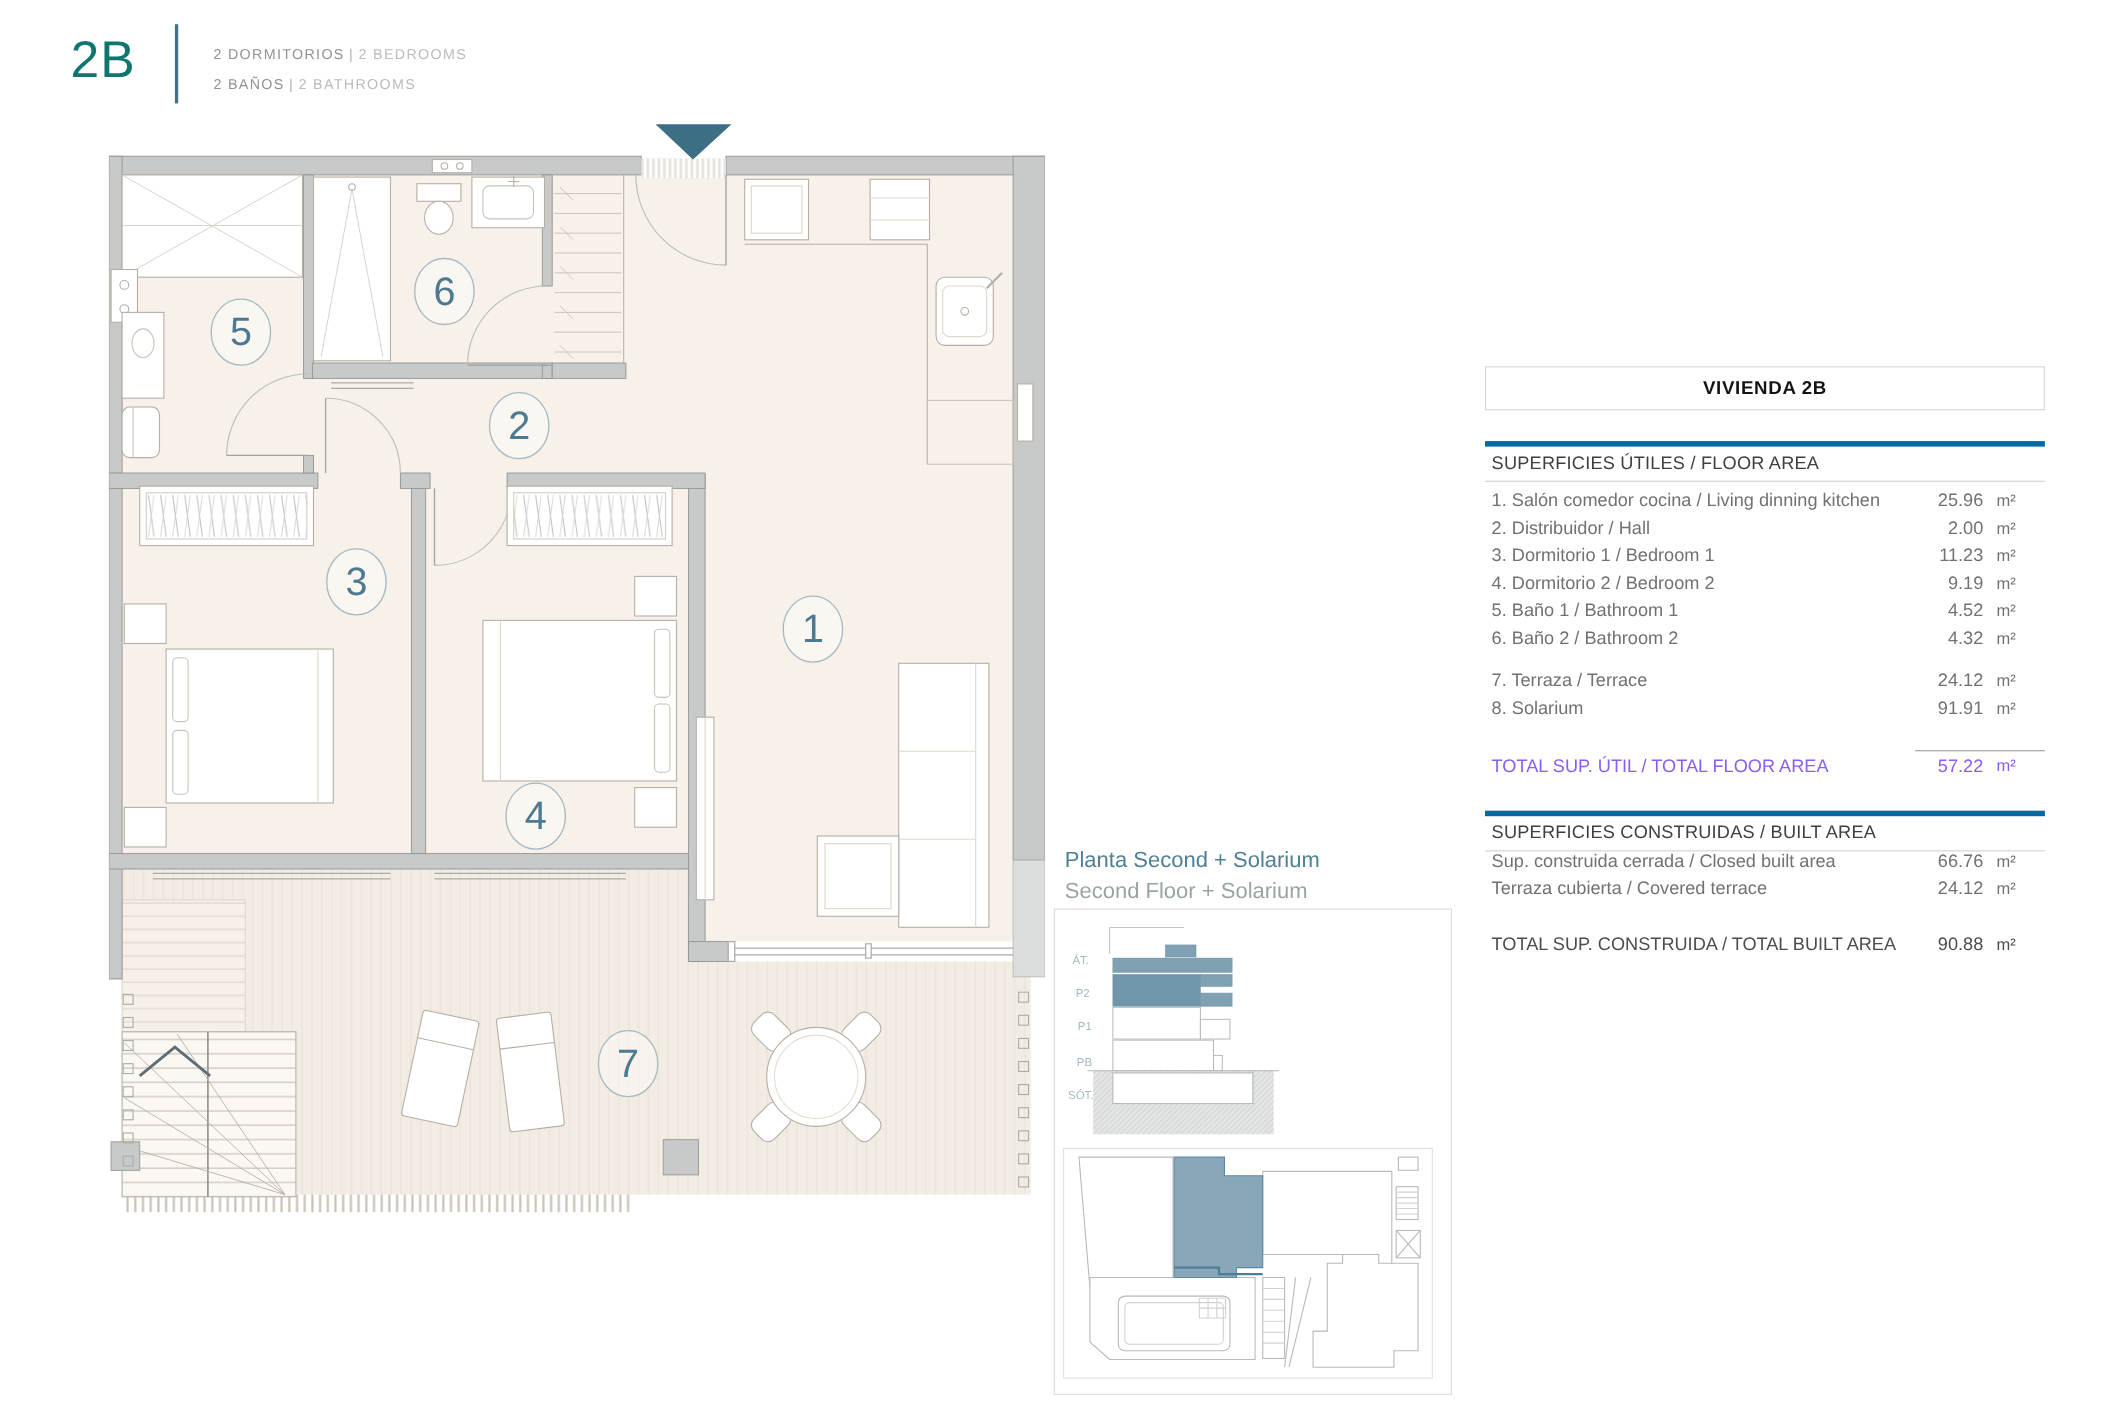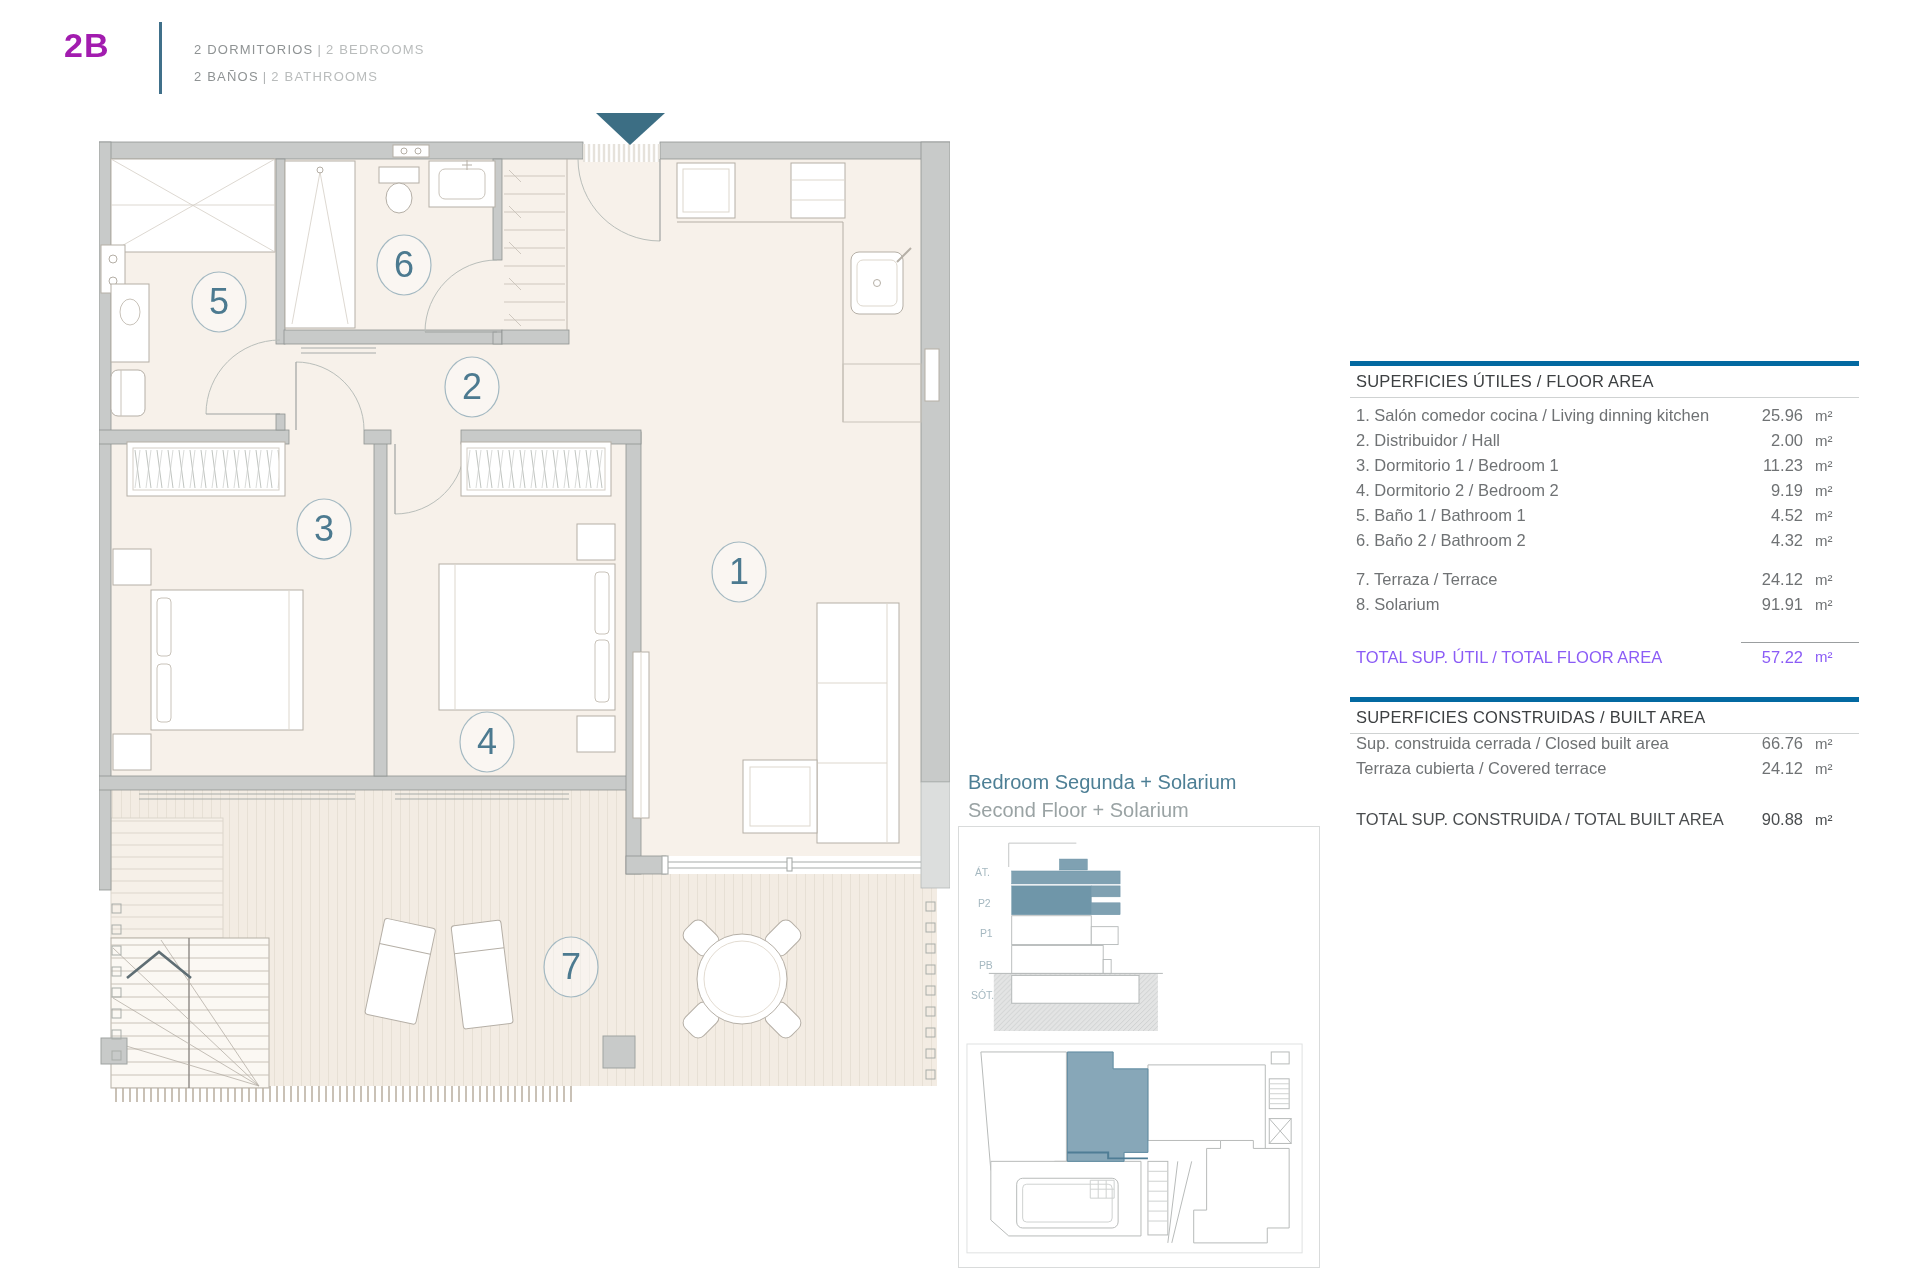--- a/index.html
+++ b/index.html
@@ -1,20 +1,20 @@
 <!DOCTYPE html>
 <html><head>
 <meta charset="utf-8">
 <style>
   html,body{margin:0;padding:0;background:#ffffff;}
   #page{position:relative;width:1920px;height:1280px;background:#ffffff;overflow:hidden;
         font-family:"Liberation Sans", sans-serif;}
   
-  #hdr-unit{position:absolute;left:64px;top:26px;font-size:34px;font-weight:bold;
-            color:#a21caf;letter-spacing:1px;}
+  #hdr-unit{position:absolute;left:64px;top:26px;font-size:47px;font-weight:normal;
+            color:#0f766e;letter-spacing:1px;}
   #hdr-divider{position:absolute;left:159px;top:22px;width:3px;height:72px;background:#40708a;}
   #hdr-sub{position:absolute;left:194px;top:36px;font-size:13px;letter-spacing:1.2px;line-height:27px;}
   .sub-strong{color:#8f9394;}
   .sub-sep{color:#b0b3b4;padding:0 4px;}
   .sub-light{color:#b9bcbc;}
   
   #plan{position:absolute;left:99px;top:112px;}
   
   #keyplan-title{position:absolute;left:968px;top:768px;font-size:20px;line-height:28px;}
   #keyplan-title .t-es{color:#4d7f95;}
@@ -324,21 +324,21 @@
         <text x="305" y="165">6</text>
       </g>
       <g>
         <ellipse cx="472" cy="855" rx="27" ry="30" fill="rgba(255,255,255,.4)" stroke="#a4b9c2" stroke-width="1.2"></ellipse>
         <text x="472" y="867">7</text>
       </g>
     </g>
   </svg>
 
   <div id="keyplan-title">
-    <div class="t-es">Bedroom Segunda + Solarium</div>
+    <div class="t-es">Planta Second + Solarium</div>
     <div class="t-en">Second Floor + Solarium</div>
   </div>
 
   <div id="keybox">
     <svg width="358" height="438" viewBox="0 0 360 440">
       <defs>
         <pattern id="pat-hatch" patternUnits="userSpaceOnUse" width="5" height="5">
           <line x1="0" y1="5" x2="5" y2="0" stroke="#c9cbcb" stroke-width="0.8"></line>
         </pattern>
       </defs>
@@ -393,20 +393,21 @@
           <line x1="334" y1="293" x2="312" y2="318"></line>
           <rect x="314" y="226" width="18" height="12" fill="#ffffff"></rect>
         </g>
         <path d="M109,226 L155,226 L155,243 L190,243 L190,327 L166,327 L166,336 L109,336 Z" fill="#87a7b8" stroke="#5d89a0"></path>
         <path d="M109,327 L150,327 L150,333 L190,333" stroke="#4f7d95" stroke-width="2"></path>
       </g>
     </svg>
   </div>
 
   <div id="areatable">
+    <div class="title-box">VIVIENDA 2B</div>
     <div class="sp28"></div>
 
     <div class="sec-heading">SUPERFICIES ÚTILES / FLOOR AREA</div>
     <div class="sp8"></div>
     <div class="trow">
         <span class="lbl">1. Salón comedor cocina / Living dinning kitchen</span>
         <span class="val">25.96</span>
         <span class="unit">m²</span>
       </div>
     <div class="trow">

